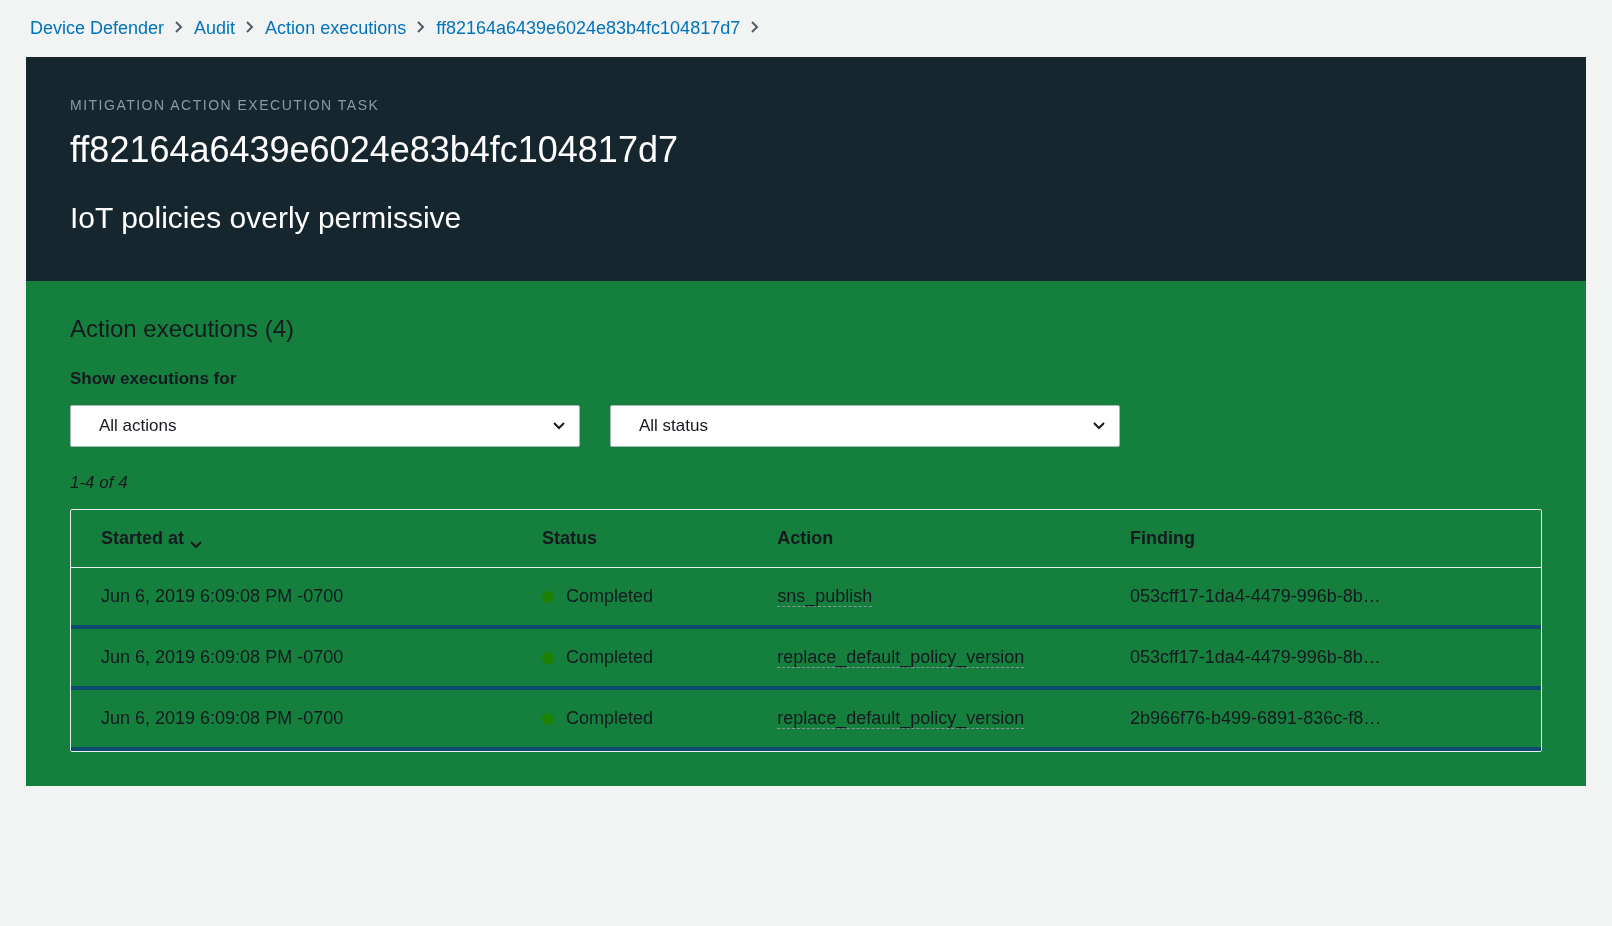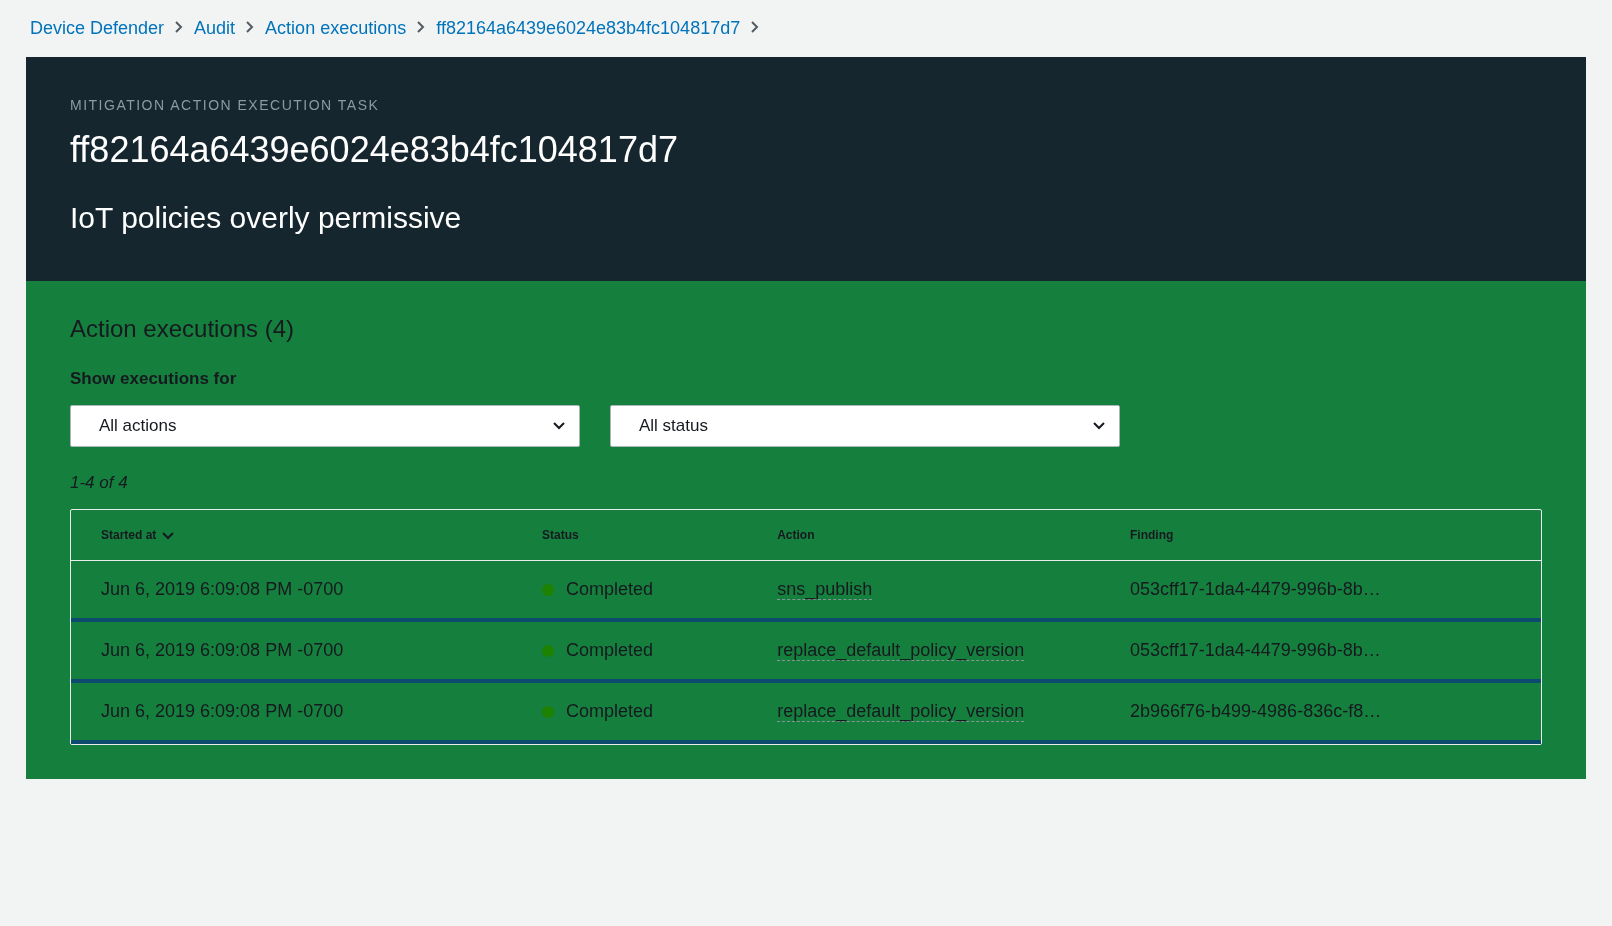--- a/index.html
+++ b/index.html
@@ -120,21 +120,21 @@
       overflow: hidden;
       text-overflow: ellipsis;
       white-space: nowrap;
     }
     .c-started { width: 30%; }
     .c-status  { width: 16%; }
     .c-action  { width: 24%; }
     .c-finding { width: 30%; }
     .th {
       font-weight: 700;
-      font-size: 12px;
+      font-size: 18px;
       display: flex;
       align-items: center;
       gap: 6px;
     }
     .status-cell {
       display: flex;
       align-items: center;
       gap: 12px;
     }
     .status-dot {
@@ -268,20 +268,20 @@
           </div>
           <div class="trow">
             <div class="cell c-started">Jun 6, 2019 6:09:08 PM -0700</div>
             <div class="cell c-status">
               <div class="status-cell">
                 <span class="status-dot" style="background: rgb(29, 129, 2);"></span>
                 <span>Completed</span>
               </div>
             </div>
             <div class="cell c-action"><span class="action-link">replace_default_policy_version</span></div>
-            <div class="cell c-finding">2b966f76-b499-4986-836c-f8…</div>
+            <div class="cell c-finding">2b966f76-b499-6891-836c-f8…</div>
           </div>
         </div>
 
     </div>
 
   </div>
 </div>
 
 </body></html>

